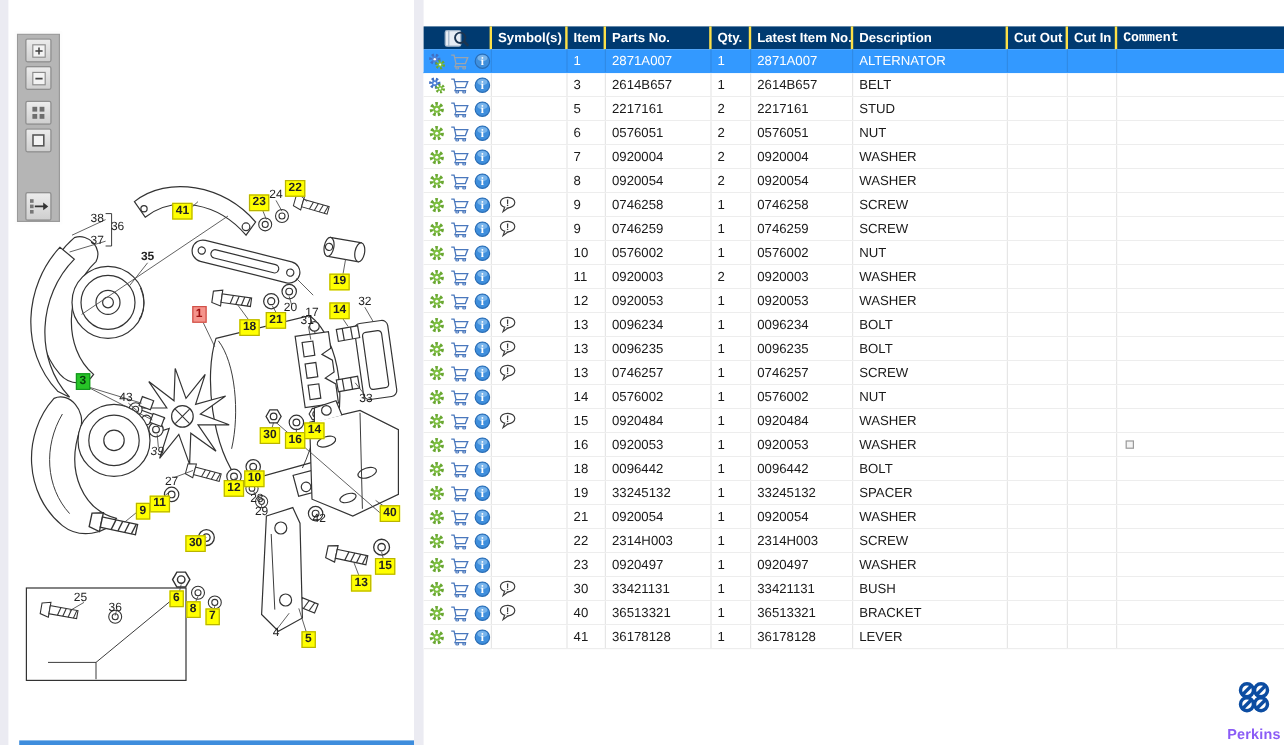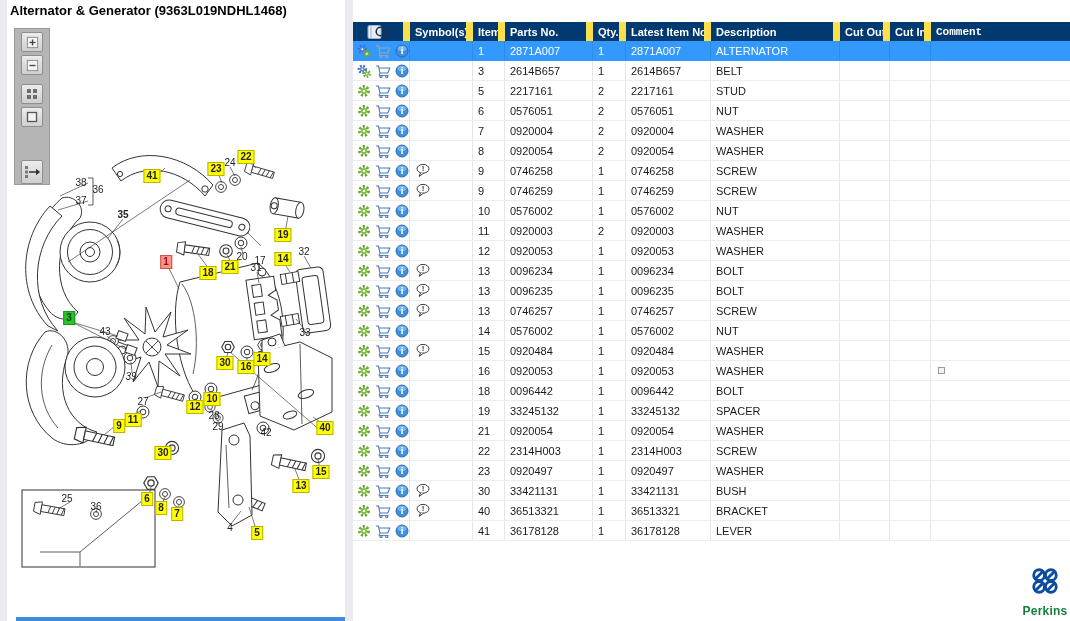--- a/index.html
+++ b/index.html
@@ -25,45 +25,44 @@
   #diagram-svg { position:absolute; left:0; top:0; width:352px; height:621px; z-index:1; }
   .dlabel { position:absolute; transform:translate(-50%,-50%); font-size:10px; line-height:1; padding:1px 2px; color:#222; z-index:4; white-space:nowrap; }
   .hl-yellow { background:#ffff00; border:1px solid #b9b400; font-weight:bold; color:#222; }
   .hl-red { background:#f5948c; border:1px solid #d05048; font-weight:bold; color:#a01010; }
   .hl-green { background:#27c427; border:1px solid #14961e; font-weight:bold; color:#07400c; }
 
   
   .parts-table { position:absolute; left:353px; top:22px; width:717px; }
   .trow, .thead { display:grid; grid-template-columns:57px 63px 32px 88px 33px 85px 129px 50px 41px 1fr; align-items:center; font-size:11px; }
   .thead { height:19px; background:#003a70; color:#fff; font-weight:bold; }
-  .thead .cell { height:100%; display:flex; align-items:center; padding-left:5px; border-right:7px solid #fde047; overflow:hidden; white-space:nowrap; }
+  .thead .cell { height:100%; display:flex; align-items:center; padding-left:5px; border-right:2px solid #fde047; overflow:hidden; white-space:nowrap; }
   .thead .cell:last-child { border-right:none;font-family:Liberation Mono, monospace; }
   .trow { height:20px; background:#fff; color:#1a1a1a; border-bottom:1px solid #ededed; }
   .trow .cell { height:100%; display:flex; align-items:center; padding-left:5px; border-right:1px solid #e6e6e6; overflow:hidden; white-space:nowrap; }
   .trow .cell:last-child { border-right:none; }
   .trow.sel { background:#3399ff; color:#fff; border-bottom-color:#3399ff; }
   .trow.sel .cell { border-right-color:#2f8ae6; }
   .icon-cell { gap:4px; padding-left:4px !important; }
   .icon-cell svg { flex:0 0 auto; cursor:pointer; }
   .cmt-marker { width:7px; height:7px; border:1px solid #9a9a9a; background:#f4f4f4; margin-left:2px; }
 
   
   .perkins { position:absolute; left:1022px; top:563px; width:46px; text-align:center; }
-  .perkins-name { font-size:12px; font-weight:bold; color:#15803d; margin-top:1px; letter-spacing:0.2px; }
+  .perkins-name { font-size:12px; font-weight:bold; color:#8b5cf6; margin-top:1px; letter-spacing:0.2px; }
 </style>
 </head>
 <body>
 
 <div id="stage">
 
   <div class="edge-strip" style="left:0;"></div>
   <div class="panel-divider"></div>
   <div class="bottom-scroll"></div>
 
-  <div class="title-bar">Alternator &amp; Generator (9363L019NDHL1468)</div>
 
   <svg id="diagram-svg" viewBox="0 0 352 621" fill="none" stroke="#333" stroke-width="1">
     <defs>
       <g id="washer">
           <circle r="6" fill="#fff" stroke="#333"></circle>
           <circle r="2.8" fill="#fff" stroke="#333"></circle>
         </g>
       <g id="nut">
           <polygon points="6,0 3,5.2 -3,5.2 -6,0 -3,-5.2 3,-5.2" fill="#fff" stroke="#333"></polygon>
           <circle r="2.6" fill="#fff" stroke="#333"></circle>

